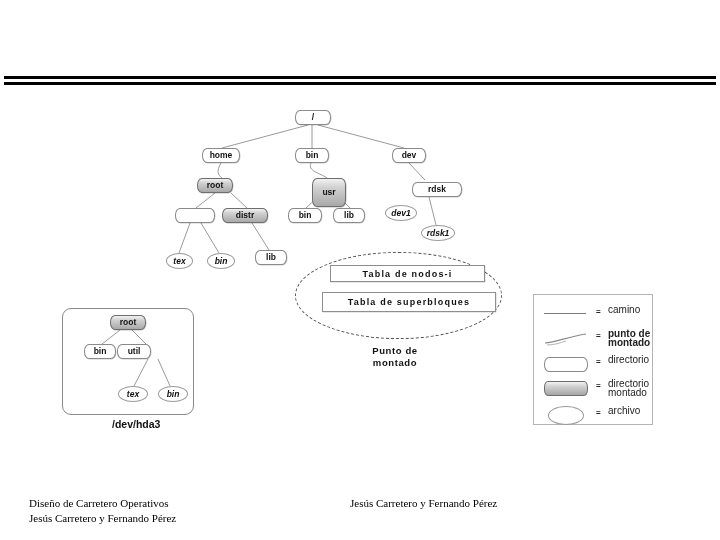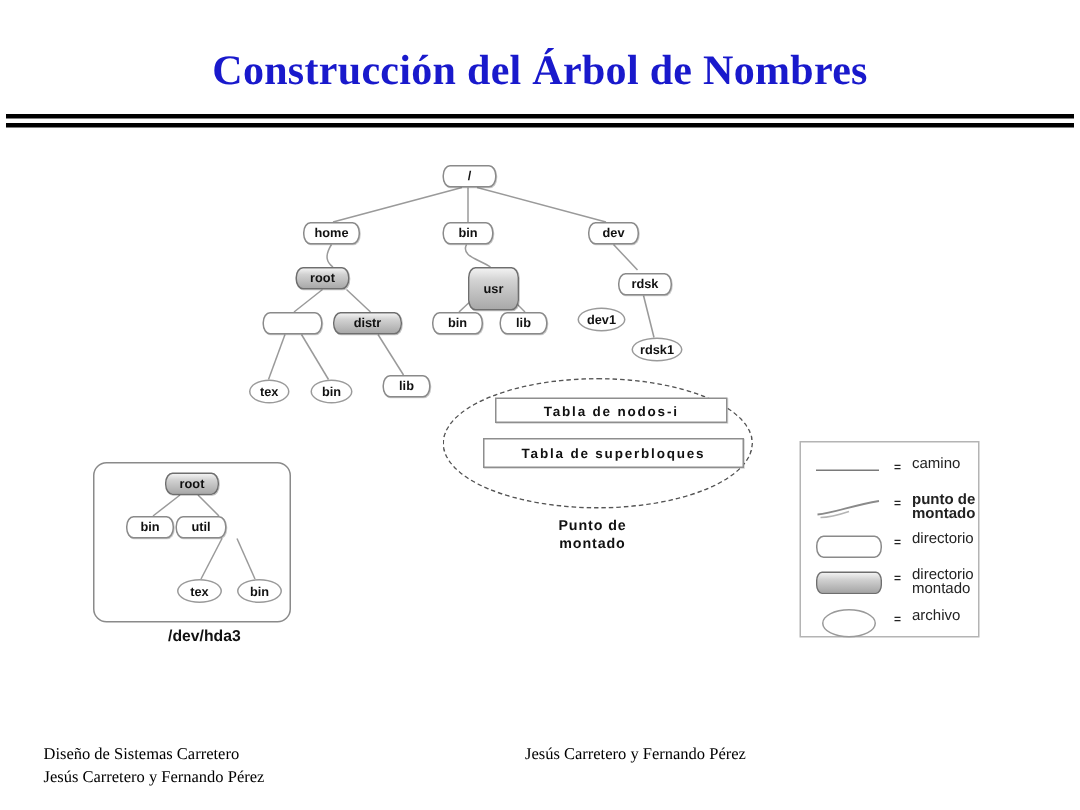--- a/index.html
+++ b/index.html
@@ -59,20 +59,21 @@
     border:1px solid #6e6e6e;
     border-radius:5px/7px;
     background:linear-gradient(#f2f2f2 0%,#d2d2d2 30%,#a9a9a9 100%);
     box-shadow:0.5px 0.5px 0 rgba(0,0,0,0.25);
   }
   
   .file{
     border:1px solid #9a9a9a;
     border-radius:50%;
     background:#ffffff;
+    font-style:italic;
   }
   
   .empty{}
 
   
   #mount-ellipse{
     position:absolute;
     left:295px;top:157px;width:205px;height:85px;
     border:1px dashed #555;
     border-radius:50%;
@@ -159,21 +160,20 @@
     position:absolute;left:350px;top:497px;
     font-family:"Liberation Serif", serif;
     font-size:11px;color:#000;
   }
 </style>
 </head>
 <body>
 
 <div id="slide">
 
-  <div id="title">Construcción del Árbol de Nombres</div>
   <div id="rule-wrap">
     <div id="rule-top"></div>
     <div id="rule-bot"></div>
   </div>
 
   <div id="diagram">
 
     <svg id="links" viewBox="0 0 720 350" preserveAspectRatio="none">
       <g stroke="#9a9a9a" stroke-width="1" fill="none">
 
@@ -207,21 +207,21 @@
     <div class="node dir" style="left:202px;top:53px;width:38px;height:15px;">home</div>
 
     <div class="node dir" style="left:295px;top:53px;width:34px;height:15px;">bin</div>
 
     <div class="node dir" style="left:392px;top:53px;width:34px;height:15px;">dev</div>
 
     <div class="node dirm" style="left:197px;top:83px;width:36px;height:15px;">root</div>
 
     <div class="node dirm" style="left:312px;top:83px;width:34px;height:29px;">usr</div>
 
-    <div class="node dir" style="left:412px;top:87px;width:36px;height:15px;">rdsk</div>
+    <div class="node dir" style="left:412px;top:87px;width:50px;height:15px;">rdsk</div>
 
     <div class="node dir empty" style="left:175px;top:113px;width:40px;height:15px;"></div>
 
     <div class="node dirm" style="left:222px;top:113px;width:46px;height:15px;">distr</div>
 
     <div class="node dir" style="left:288px;top:113px;width:34px;height:15px;">bin</div>
 
     <div class="node dir" style="left:333px;top:113px;width:32px;height:15px;">lib</div>
 
     <div class="node file" style="left:385px;top:110px;width:32px;height:16px;">dev1</div>
@@ -305,18 +305,18 @@
         </div>
         <div class="lg-eq">=</div>
         <div class="lg-txt">archivo</div>
       </div>
 
     </div>
 
   </div>
 
   <div id="footer-left">
-    <div>Diseño de Sistemas Carretero</div>
+    <div>Diseño de Carretero Operativos</div>
     <div>Jesús Carretero y Fernando Pérez</div>
   </div>
   <div id="footer-center">Jesús Carretero y Fernando Pérez</div>
 
 </div>
 
 </body></html>

